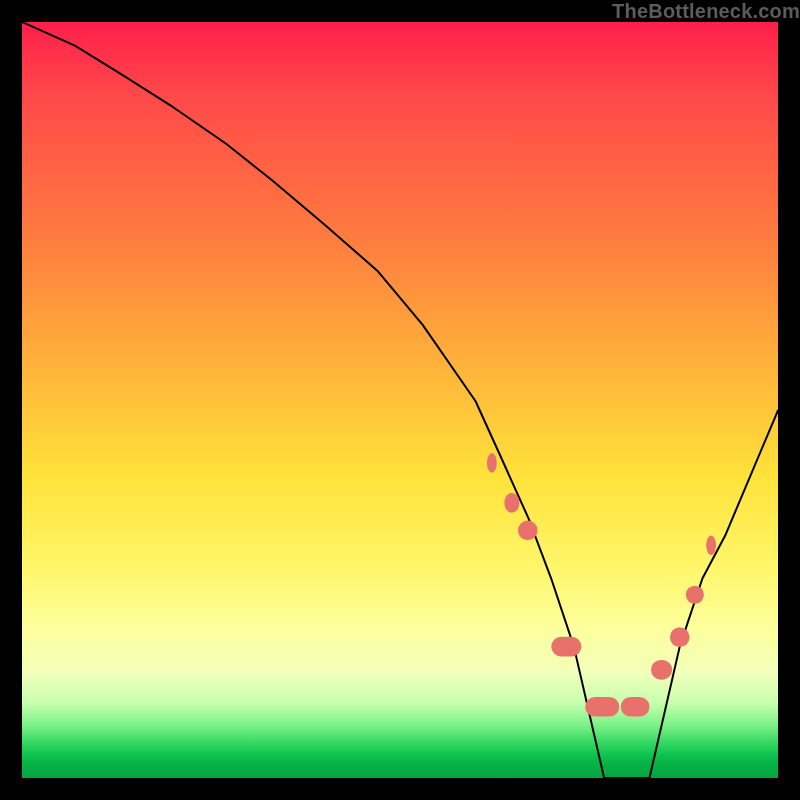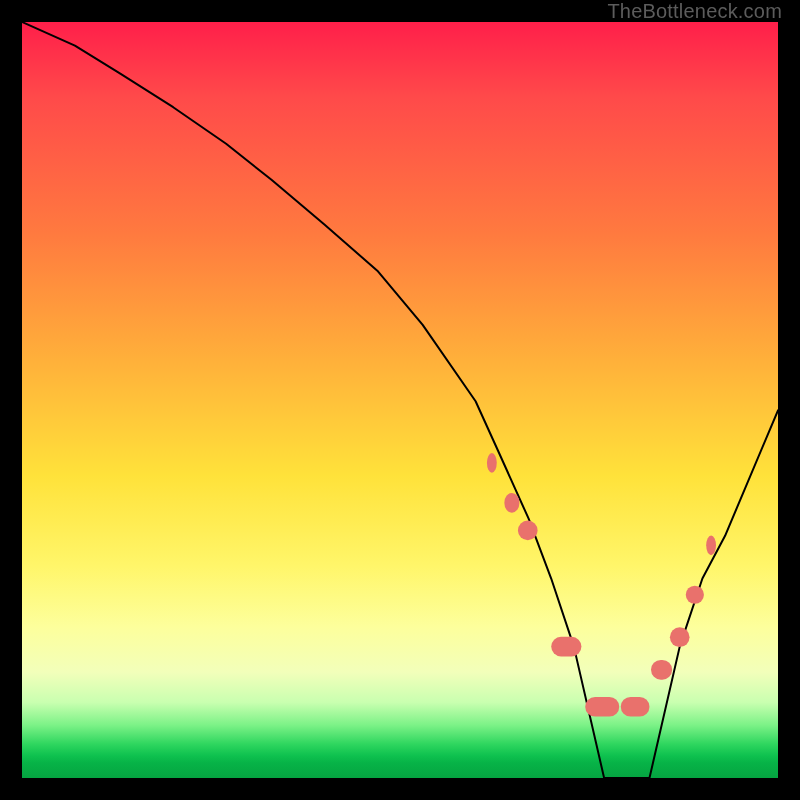--- a/index.html
+++ b/index.html
@@ -46,24 +46,24 @@
       #05a441 100%
     );
   }
   svg.overlay {
     position: absolute;
     inset: 0;
   }
   .watermark {
     position: absolute;
     top: 0px;
-    right: 18px;
+    right: 0;
     color: #5c5c5c;
     font-size: 20px;
-    font-weight: 400;
+    font-weight: 700;
     letter-spacing: 0.2px;
     user-select: none;
   }
 </style>
 </head>
 <body>
 
 <div class="stage">
   <div class="plot-area">
     <div class="gradient-bg"></div>

